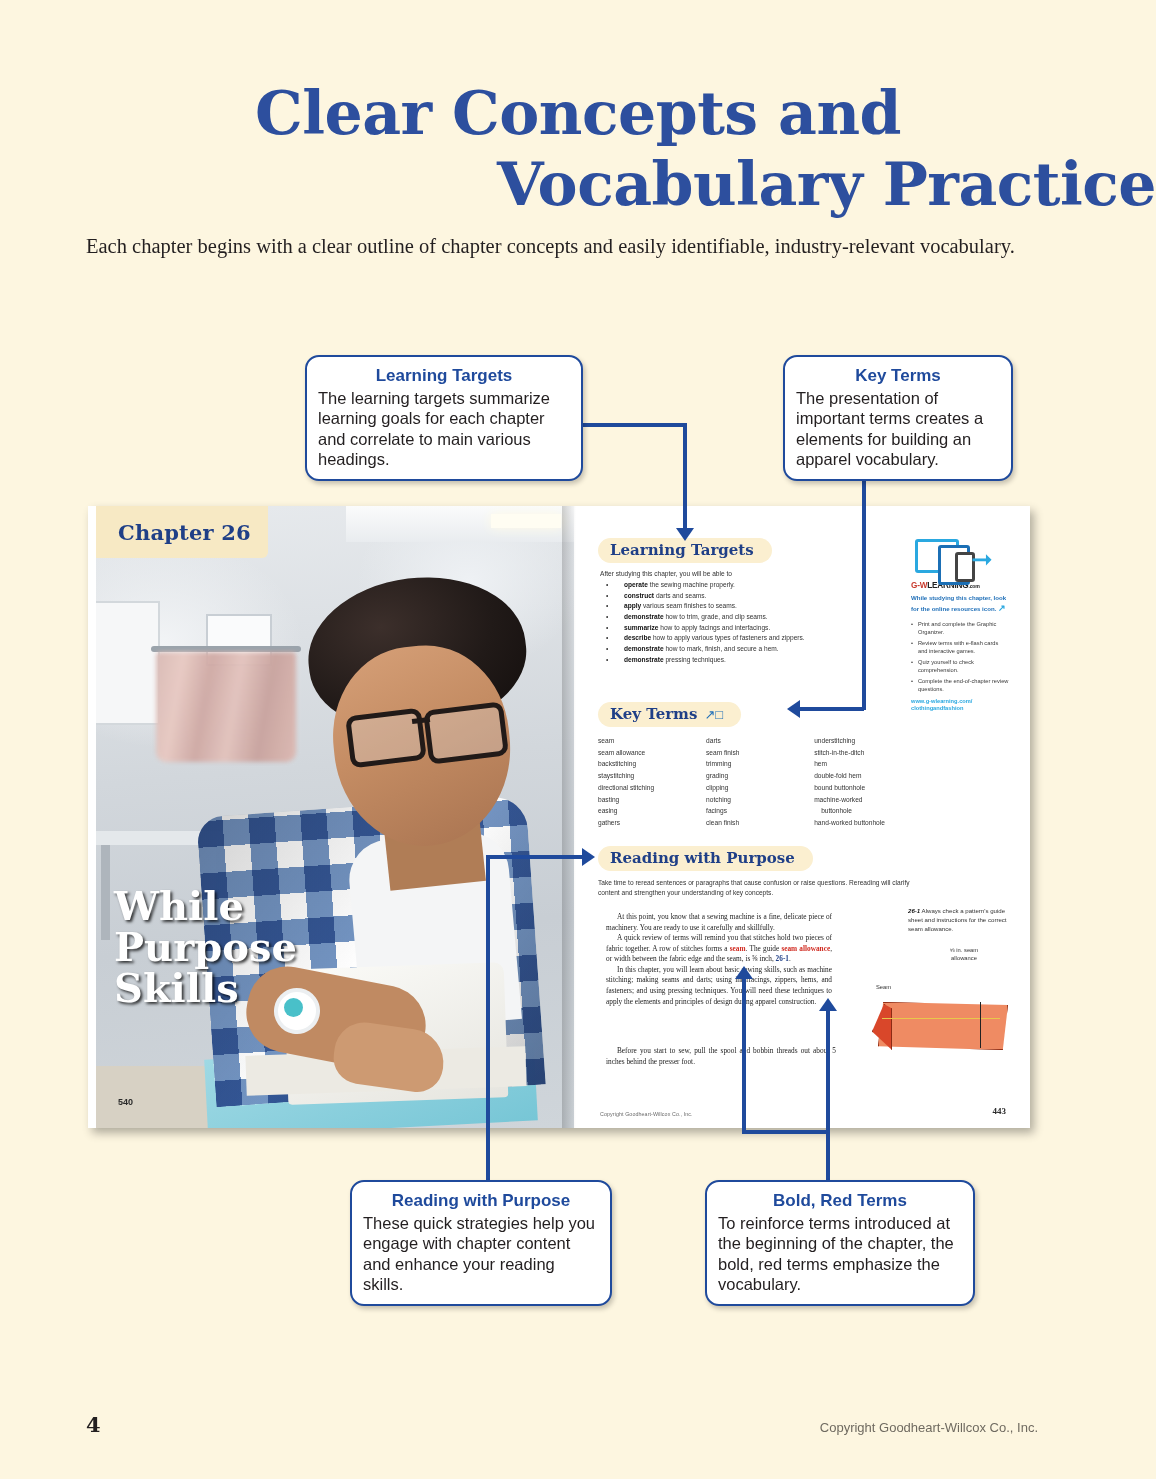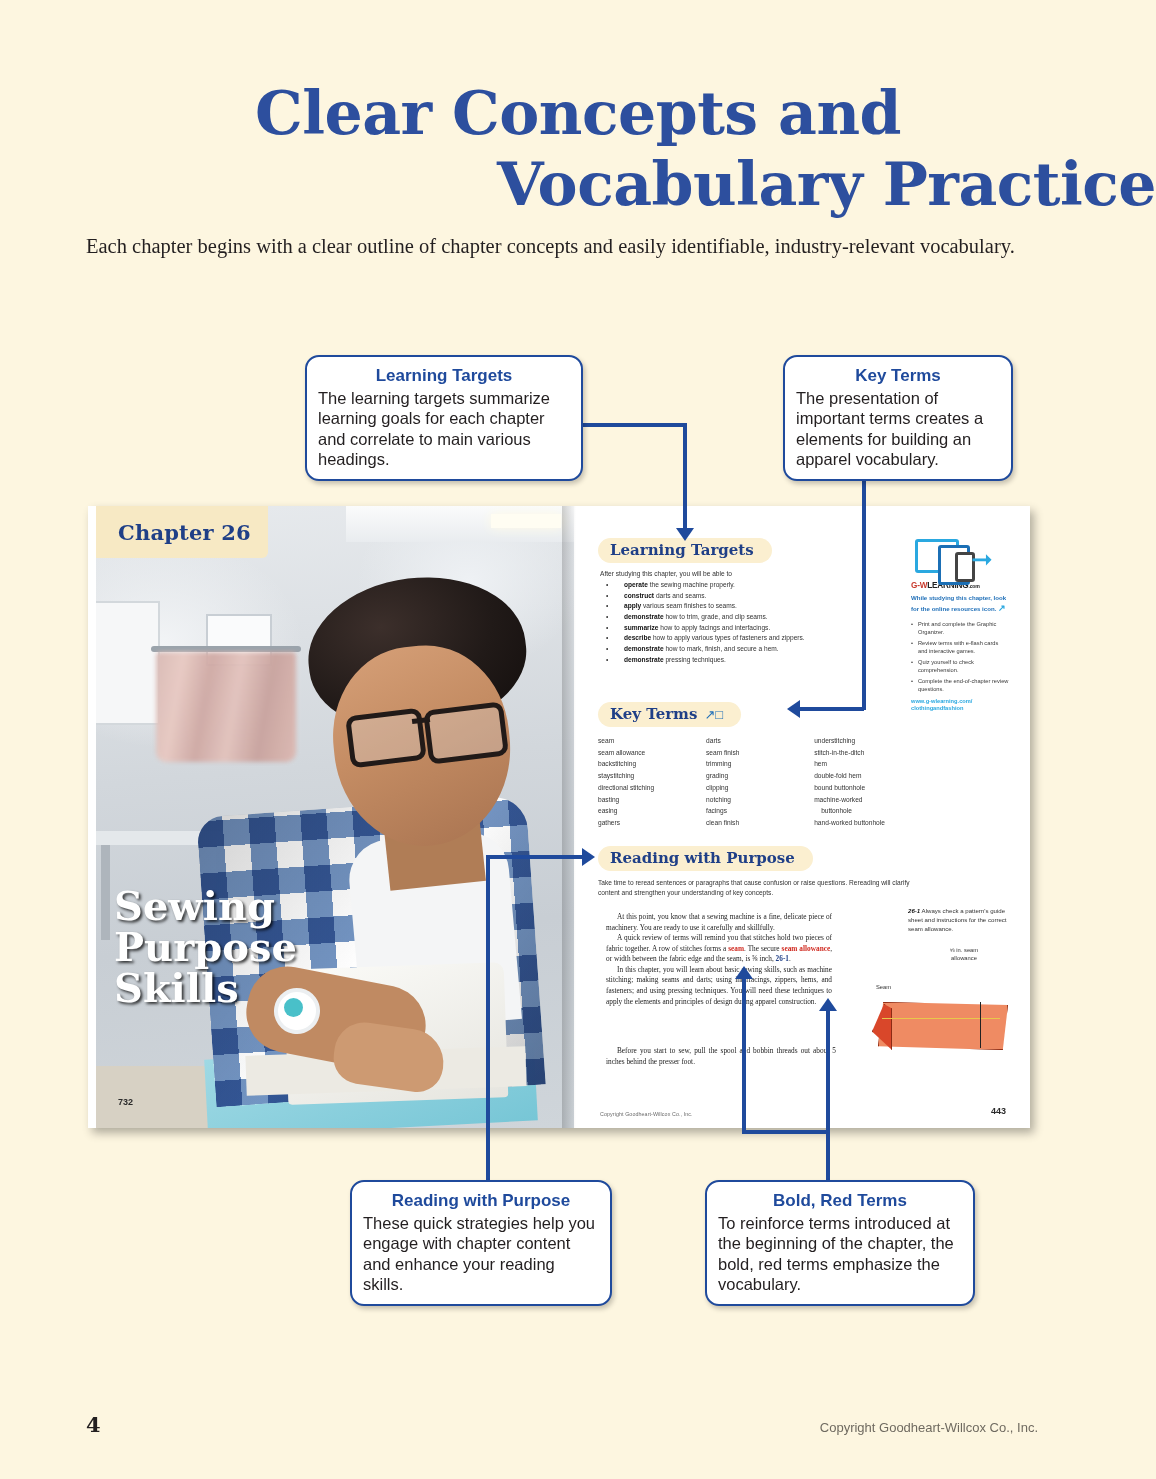--- a/index.html
+++ b/index.html
@@ -131,21 +131,21 @@
   .chapter-title{
     position:absolute;left:18px;top:380px;width:250px;
     font-family:"DejaVu Serif", serif;font-weight:700;
     font-size:40px;line-height:1.02;color:#ffffff;
     text-shadow:2px 2px 3px rgba(0,0,0,.75);
   }
   .lp-num{position:absolute;left:22px;top:591px;font-size:9px;font-weight:bold;color:#2b2b2b;}
 
   
   .rpage{position:absolute;left:488px;top:0;width:454px;height:622px;background:#ffffff;}
-  .rp-num{position:absolute;right:24px;bottom:12px;font-size:9px;font-weight:bold;color:#2b2b2b;}
+  .rp-num{position:absolute;right:24px;bottom:12px;font-size:9px;font-weight:bold;color:#2b2b2b;font-family:Liberation Serif, serif;}
   .rp-copy{position:absolute;left:24px;bottom:11px;font-size:5.3px;color:#6a6a6a;letter-spacing:.1px;}
 
   .band{
     background:#fbefd0;border-radius:16px;display:inline-flex;align-items:center;
     padding:3px 18px 4px 12px;
   }
   .band span.bt{
     font-family:"DejaVu Serif", serif;font-weight:700;font-size:15px;color:#1f3f87;
   }
   .band .lnk{display:inline-block;margin-left:7px;color:#1f6fb8;font-size:13px;}
@@ -284,25 +284,25 @@
     <div class="machine2"></div>
     <div class="arm"></div>
     <div class="watch"></div>
     <div class="watch-face"></div>
     <div class="hand"></div>
 
     <div class="chapter-tab">
       <span>Chapter 26</span>
     </div>
     <div class="chapter-title">
-      <div>Sewing</div>
+      <div>While</div>
       <div>Purpose</div>
       <div>Skills</div>
     </div>
-    <div class="lp-num">732</div>
+    <div class="lp-num">540</div>
   </div>
 
   <div class="rpage">
 
     <div class="sec" id="sec-lt">
       <div class="band">
         <span class="bt">Learning Targets</span>
       </div>
       <div class="lt-intro">After studying this chapter, you will be able to</div>
       <ul class="lt-list" id="lt-list">
@@ -359,21 +359,21 @@
     <div class="sec" id="sec-rp">
       <div class="band">
         <span class="bt">Reading with Purpose</span>
       </div>
       <div class="rp-intro">Take time to reread sentences or paragraphs that cause confusion or raise questions. Rereading will clarify content and strengthen your understanding of key concepts.</div>
     </div>
 
     <div id="body-col">
       <p>At this point, you know that a sewing machine is a fine, delicate piece of machinery. You are ready to use it carefully and skillfully.</p>
       <p class="t2">
-        <span>A quick review of terms will remind you that stitches hold two pieces of fabric together. A row of stitches forms a </span><span class="redterm">seam</span><span>. The secure </span><span class="redterm">seam allowance</span><span>, or width between the fabric edge and the seam, is ⅝ inch, </span><span class="blueref">26-1</span><span>.</span>
+        <span>A quick review of terms will remind you that stitches hold two pieces of fabric together. A row of stitches forms a </span><span class="redterm">seam</span><span>. The guide </span><span class="redterm">seam allowance</span><span>, or width between the fabric edge and the seam, is ⅝ inch, </span><span class="blueref">26-1</span><span>.</span>
       </p>
       <p>In this chapter, you will learn about basic sewing skills, such as machine stitching; making seams and darts; using interfacings, zippers, hems, and fasteners; and using pressing techniques. You will need these techniques to apply the elements and principles of design during apparel construction.</p>
     </div>
 
     <div id="mst">
       <p>Before you start to sew, pull the spool and bobbin threads out about 5 inches behind the presser foot.</p>
     </div>
 
     <div id="gw">
       <div class="gw-icons">

